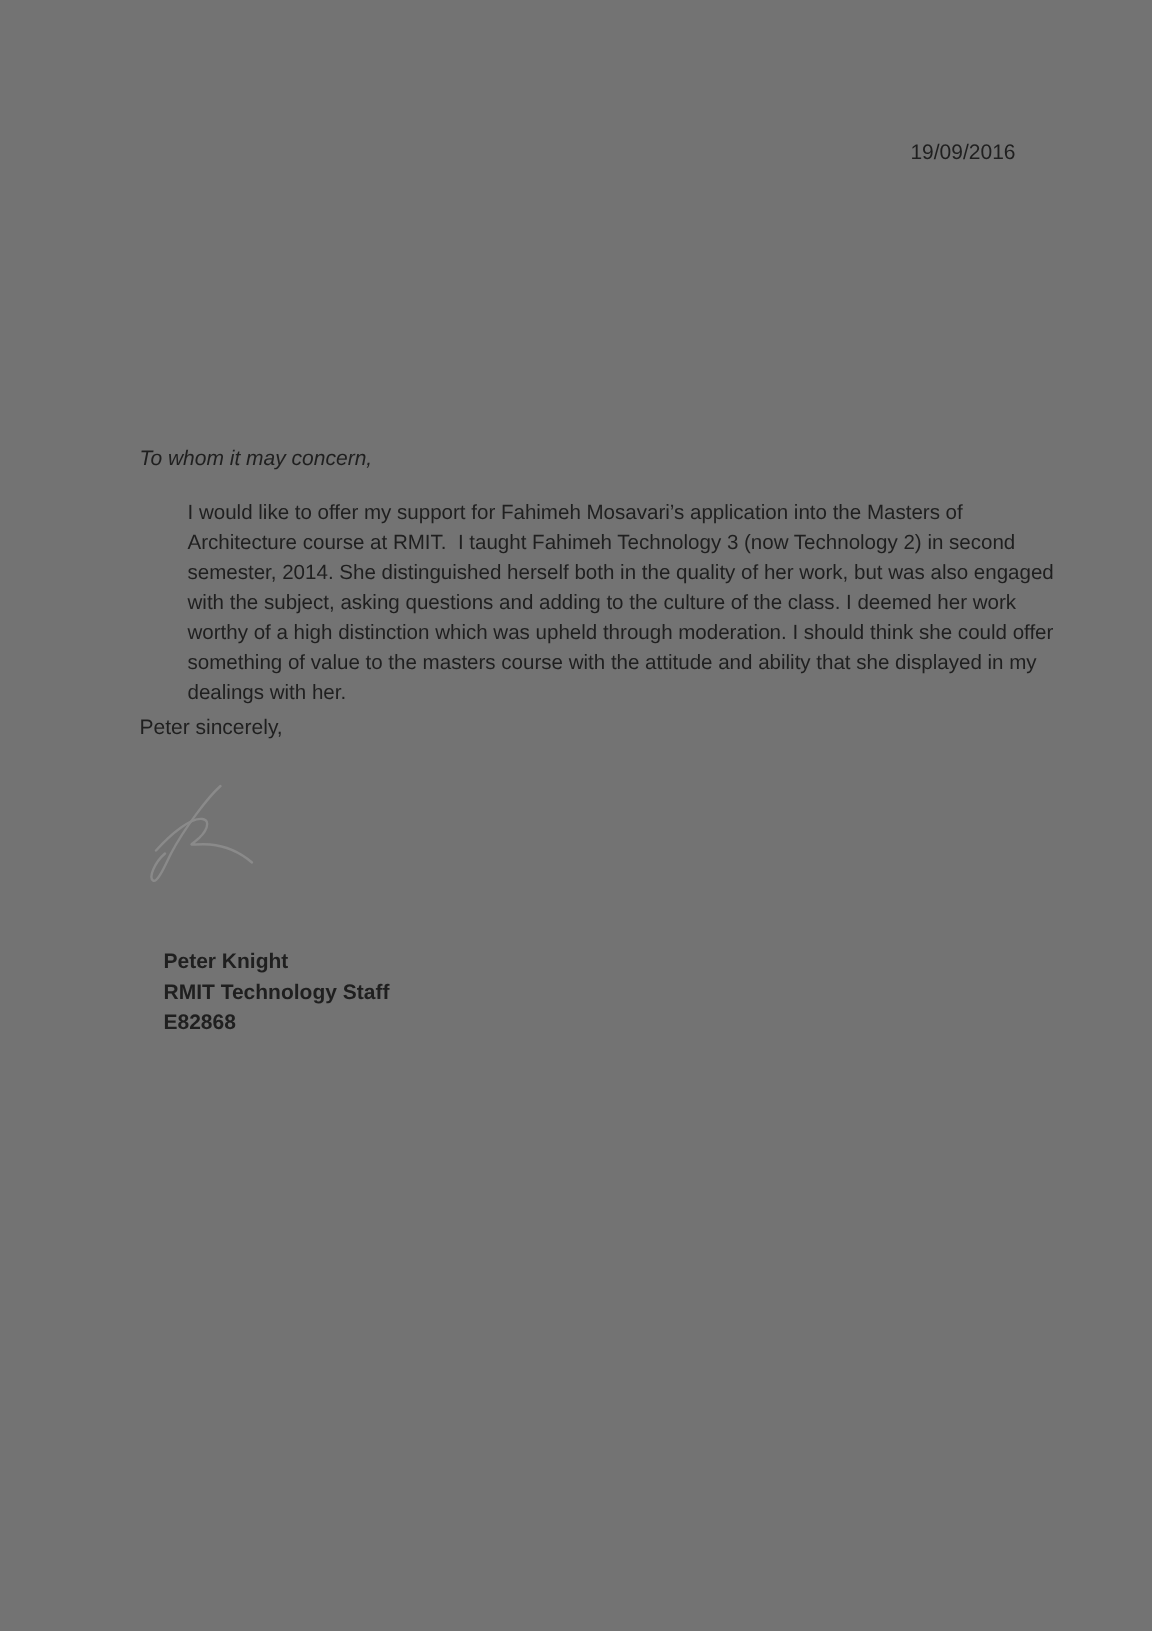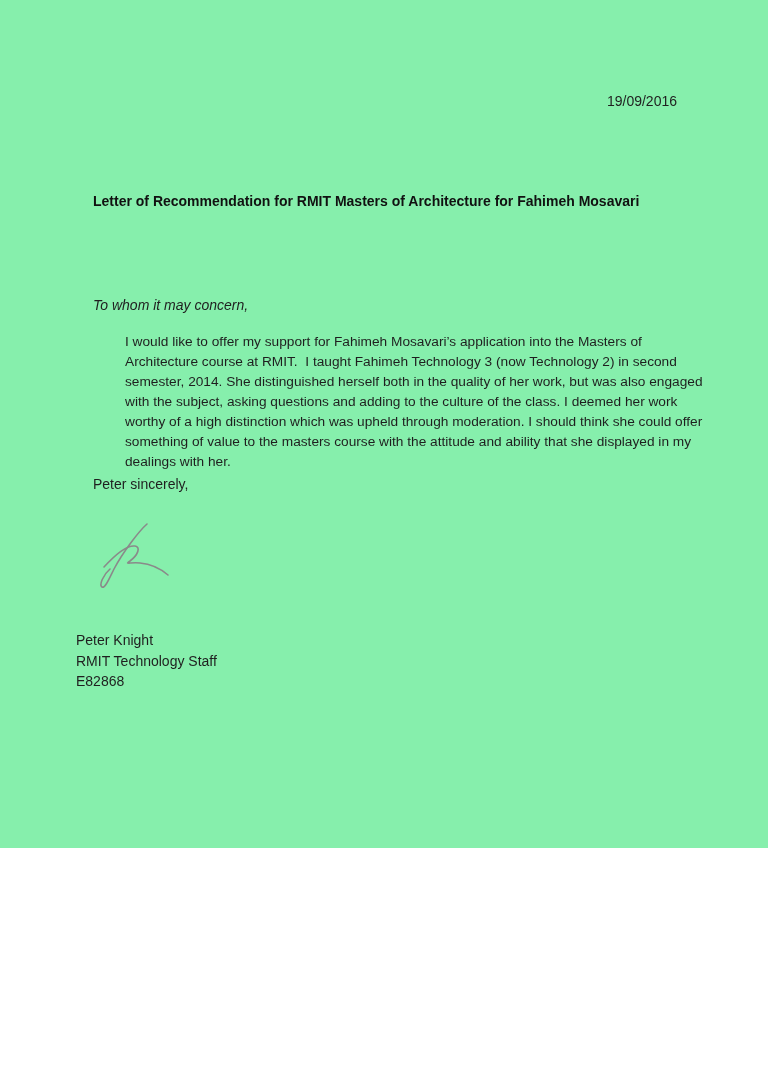--- a/index.html
+++ b/index.html
@@ -8,22 +8,22 @@
     width: 768px;
     height: 1087px;
     position: relative;
     font-family: "Liberation Sans", "DejaVu Sans", sans-serif;
     color: #1f1f1f;
     overflow: hidden;
   }
   .page {
     position: absolute;
     left: 0; top: 0;
-    width: 768px; height: 848px;
-    background: #86efac;
+    width: 768px; height: 1087px;
+    background: #737373;
   }
   .date {
     position: absolute;
     top: 92px;
     right: 91px;
     font-size: 14px;
     line-height: 18px;
     text-align: right;
   }
   .title {
@@ -64,34 +64,34 @@
   }
   .signature {
     position: absolute;
     left: 93px;
     top: 518px;
     width: 80px;
     height: 76px;
   }
   .sig-block {
     position: absolute;
-    left: 76px;
+    left: 109px;
     top: 630px;
     font-size: 14px;
     line-height: 20.5px;
+    font-weight: bold;
   }
 </style>
 </head>
 <body>
 
 <div class="page">
 
   <div class="date">19/09/2016</div>
 
-  <div class="title">Letter of Recommendation for RMIT Masters of Architecture for Fahimeh Mosavari</div>
 
   <div class="salutation">To whom it may concern,</div>
 
   <div class="body-paragraph">I would like to offer my support for Fahimeh Mosavari’s application into the Masters of Architecture course at RMIT.  I taught Fahimeh Technology 3 (now Technology 2) in second semester, 2014. She distinguished herself both in the quality of her work, but was also engaged with the subject, asking questions and adding to the culture of the class. I deemed her work worthy of a high distinction which was upheld through moderation. I should think she could offer something of value to the masters course with the attitude and ability that she displayed in my dealings with her.</div>
 
   <div class="closing">Peter sincerely,</div>
 
   <div class="signature">
     <svg width="80" height="76" viewBox="0 0 80 76" xmlns="http://www.w3.org/2000/svg">
       <g fill="none" stroke="#8a8a8a" stroke-width="1.6" stroke-linecap="round" stroke-linejoin="round">

